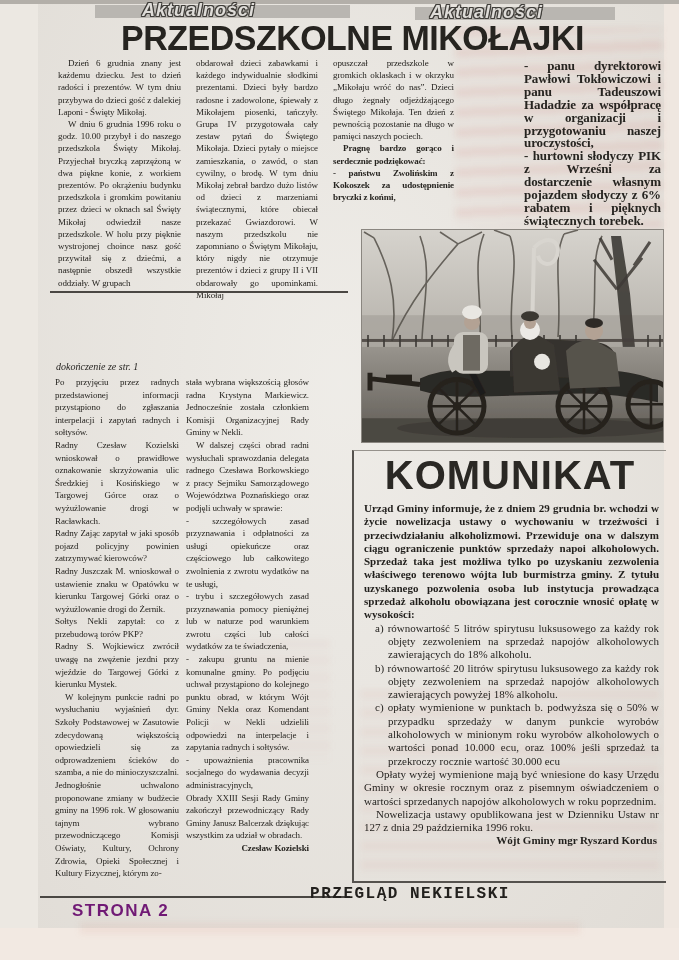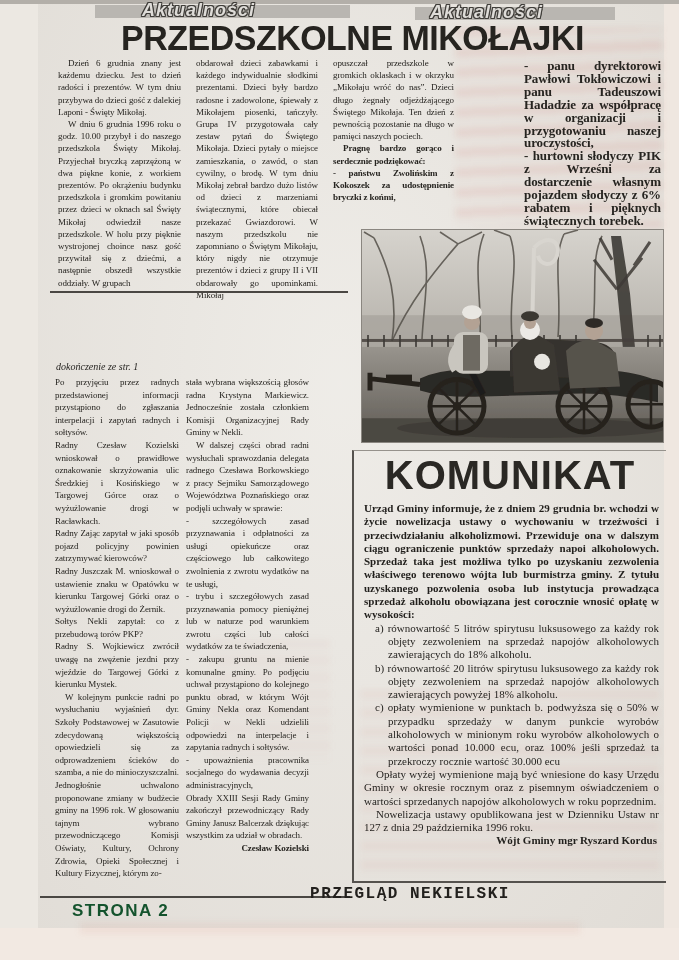--- a/index.html
+++ b/index.html
@@ -64,21 +64,21 @@
         font-weight:700;font-size:40px;letter-spacing:1px;color:#2a2824;}
   .kom-body{padding:2px 7px 0 10px;font-size:11px;line-height:13.3px;text-align:justify;}
   .kom-body p{margin:0;}
   .kom-body .lead{font-weight:700;}
   .kom-item{padding-left:24px;text-indent:-13px;margin-top:7px;}
   .kom-p{margin-top:7px;text-indent:12px;}
   .kom-sig{margin-top:2px;text-align:right;font-weight:700;padding-right:2px;}
 
   
   .strona{position:absolute;left:72px;top:901px;font-family:"Liberation Sans",sans-serif;
-        font-weight:700;font-size:17px;letter-spacing:1.5px;color:#14532d;}
+        font-weight:700;font-size:17px;letter-spacing:1.5px;color:#701a75;}
   .przeglad{position:absolute;left:250px;top:885px;width:320px;text-align:center;
         font-family:Liberation Mono, monospace;font-weight:700;font-size:16px;
         letter-spacing:1.5px;color:#22201d;}
 
   
   .ghost{position:absolute;pointer-events:none;filter:blur(3px);}
   .g1{left:455px;top:28px;width:208px;height:200px;
       background:repeating-linear-gradient(178deg, rgba(201,104,94,0.13) 0 9px, rgba(201,104,94,0.02) 9px 20px);}
   .g2{left:360px;top:690px;width:300px;height:185px;
       background:repeating-linear-gradient(180deg, rgba(201,104,94,0.07) 0 8px, rgba(201,104,94,0.01) 8px 19px);}

